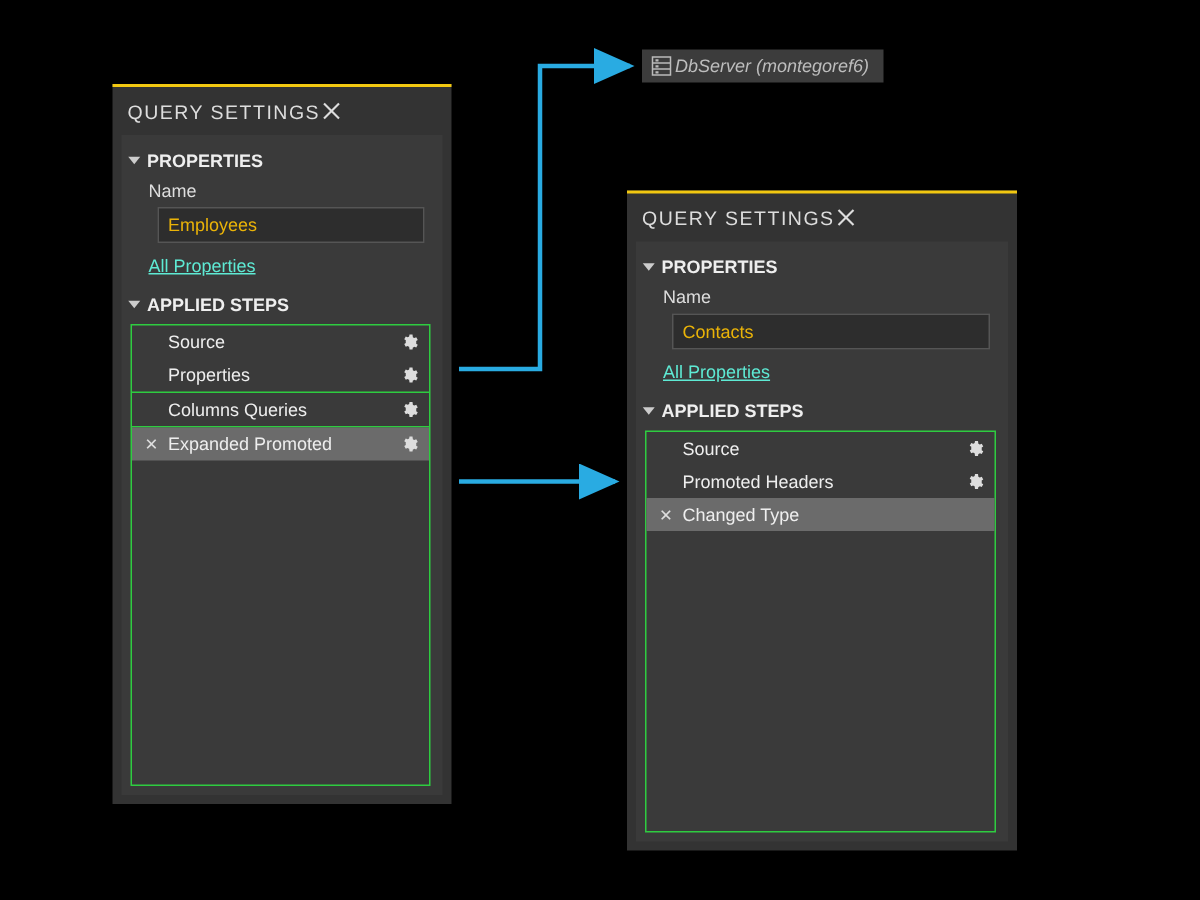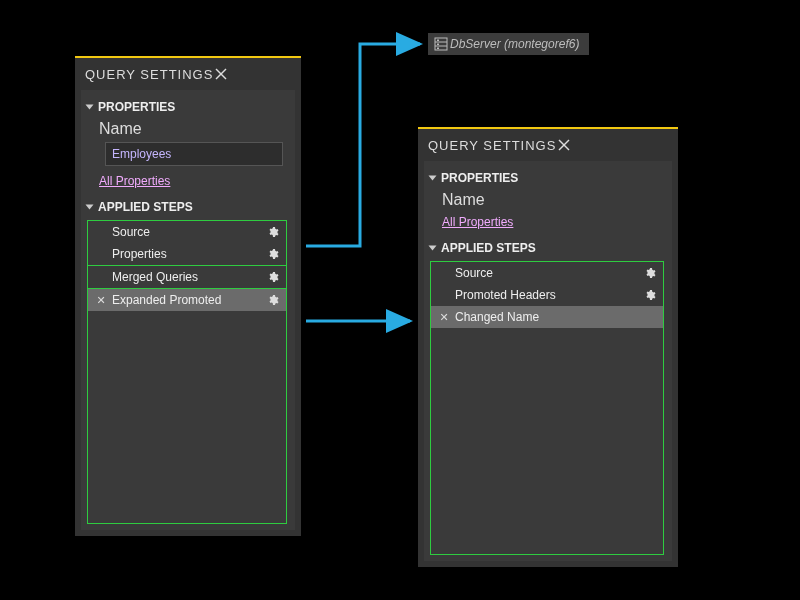--- a/index.html
+++ b/index.html
@@ -57,36 +57,36 @@
   .caret {
     width: 0; height: 0;
     border-top: 4px solid transparent;
     border-bottom: 4px solid transparent;
     border-right: 5px solid #ccc;
     transform: rotate(-90deg);
     margin-right: 2px;
   }
 
   .field-label {
-    font-size: 16px;
+    font-size: 12px;
     color: #ddd;
     padding: 2px 0 2px 12px;
   }
   .text-input {
     margin: 2px 6px 4px 18px;
     background: #2d2d2d;
     border: 1px solid #555;
-    color: #c4b5fd;
+    color: #eab308;
     font-size: 12px;
     padding: 4px 6px;
     width: calc(100% - 24px);
     font-family: inherit;
   }
   .link {
-    color: #f0abfc;
+    color: #5eead4;
     text-decoration: underline;
     font-size: 12px;
     padding: 4px 0 8px 12px;
     cursor: pointer;
   }
 
   .steps-box {
     border: 1px solid #2ecc40;
     margin: 2px 2px 0 0;
     flex: 1;
@@ -201,21 +201,21 @@
           <span class="step-label">Properties</span>
           <span class="gear">
             <svg width="12" height="12" viewBox="0 0 24 24">
               <path fill="#ddd" d="M12 8a4 4 0 100 8 4 4 0 000-8zm9 4a7 7 0 00-.1-1.2l2.1-1.6-2-3.4-2.5 1a7 7 0 00-2-1.2L16 2h-4l-.5 2.6a7 7 0 00-2 1.2l-2.5-1-2 3.4 2.1 1.6A7 7 0 007 12c0 .4 0 .8.1 1.2L5 14.8l2 3.4 2.5-1a7 7 0 002 1.2L12 22h4l.5-2.6a7 7 0 002-1.2l2.5 1 2-3.4-2.1-1.6c.1-.4.1-.8.1-1.2z"></path>
             </svg>
           </span>
         </div>
         <div class="step-divider"></div>
         <div class="step-row">
           <span class="step-x"></span>
-          <span class="step-label">Merged Queries</span>
+          <span class="step-label">Columns Queries</span>
           <span class="gear">
             <svg width="12" height="12" viewBox="0 0 24 24">
               <path fill="#ddd" d="M12 8a4 4 0 100 8 4 4 0 000-8zm9 4a7 7 0 00-.1-1.2l2.1-1.6-2-3.4-2.5 1a7 7 0 00-2-1.2L16 2h-4l-.5 2.6a7 7 0 00-2 1.2l-2.5-1-2 3.4 2.1 1.6A7 7 0 007 12c0 .4 0 .8.1 1.2L5 14.8l2 3.4 2.5-1a7 7 0 002 1.2L12 22h4l.5-2.6a7 7 0 002-1.2l2.5 1 2-3.4-2.1-1.6c.1-.4.1-.8.1-1.2z"></path>
             </svg>
           </span>
         </div>
         <div class="step-divider"></div>
         <div class="step-row selected">
           <span class="step-x">✕</span>
           <span class="step-label">Expanded Promoted</span>
@@ -238,20 +238,21 @@
         <line x1="11" y1="1" x2="1" y2="11" stroke="#ddd" stroke-width="1.4"></line>
       </svg>
     </span>
   </div>
   <div class="panel-body">
     <div class="section-header">
       <span class="caret"></span>
       <span>PROPERTIES</span>
     </div>
     <div class="field-label">Name</div>
+    <input class="text-input" type="text" value="Contacts" style="">
     <div class="link">All Properties</div>
 
     <div class="section-header">
       <span class="caret"></span>
       <span>APPLIED STEPS</span>
     </div>
     <div class="steps-box" id="steps-right">
         <div class="step-row">
           <span class="step-x"></span>
           <span class="step-label">Source</span>
@@ -265,21 +266,21 @@
           <span class="step-x"></span>
           <span class="step-label">Promoted Headers</span>
           <span class="gear">
             <svg width="12" height="12" viewBox="0 0 24 24">
               <path fill="#ddd" d="M12 8a4 4 0 100 8 4 4 0 000-8zm9 4a7 7 0 00-.1-1.2l2.1-1.6-2-3.4-2.5 1a7 7 0 00-2-1.2L16 2h-4l-.5 2.6a7 7 0 00-2 1.2l-2.5-1-2 3.4 2.1 1.6A7 7 0 007 12c0 .4 0 .8.1 1.2L5 14.8l2 3.4 2.5-1a7 7 0 002 1.2L12 22h4l.5-2.6a7 7 0 002-1.2l2.5 1 2-3.4-2.1-1.6c.1-.4.1-.8.1-1.2z"></path>
             </svg>
           </span>
         </div>
         <div class="step-row selected">
           <span class="step-x">✕</span>
-          <span class="step-label">Changed Name</span>
+          <span class="step-label">Changed Type</span>
         </div>
       </div>
   </div>
 </div>
 
 <svg class="arrow" style="left:0; top:0;" width="800" height="600">
   <defs>
     <marker id="ah" markerWidth="10" markerHeight="10" refX="8" refY="4" orient="auto">
       <path d="M0,0 L9,4 L0,8 Z" fill="#29abe2"></path>
     </marker>

